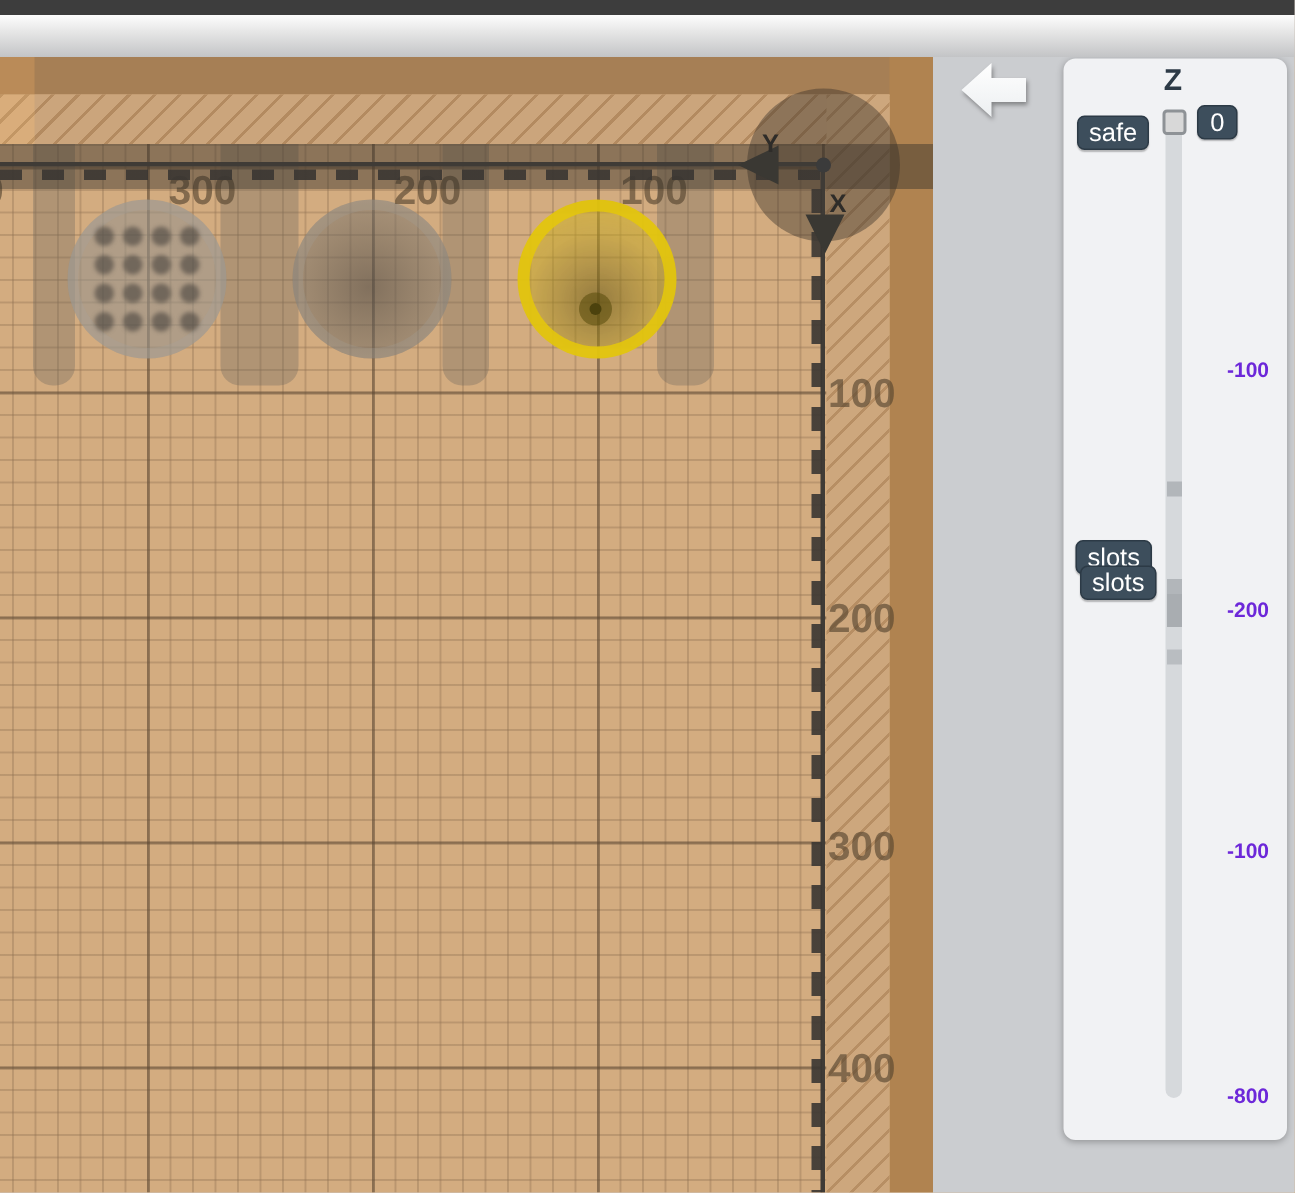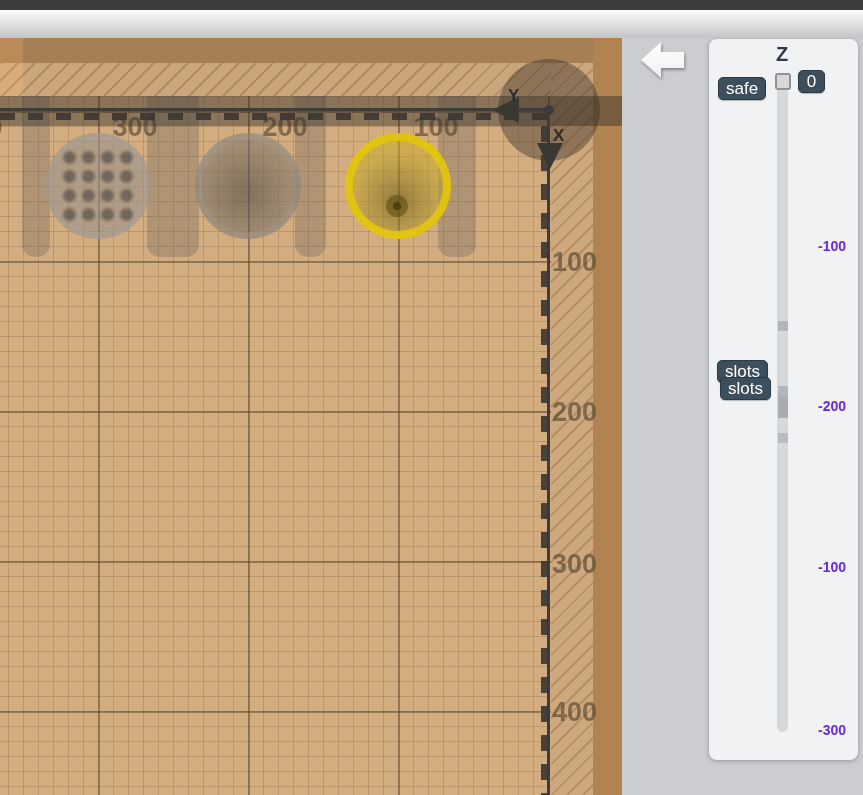--- a/index.html
+++ b/index.html
@@ -202,14 +202,14 @@
   <div class="abs z-marker" style="top:347px; height:10px;"></div>
   <div class="abs z-marker" style="top:357px; height:22px; background:#a9adb1;"></div>
   <div class="abs z-marker" style="top:394px; height:10px; background:#b9bdc1;"></div>
 
   <div id="slots-badge" class="abs badge">slots</div>
   <div id="soil-badge" class="abs badge">slots</div>
 
   <div class="abs z-tick" style="top:207px;">-100</div>
   <div class="abs z-tick" style="top:367px;text-align:right;">-200</div>
   <div class="abs z-tick" style="top:528px;">-100</div>
-  <div class="abs z-tick" style="top:691px;">-300</div>
+  <div class="abs z-tick" style="top:691px;">-800</div>
 </div>
 
 </body></html>

